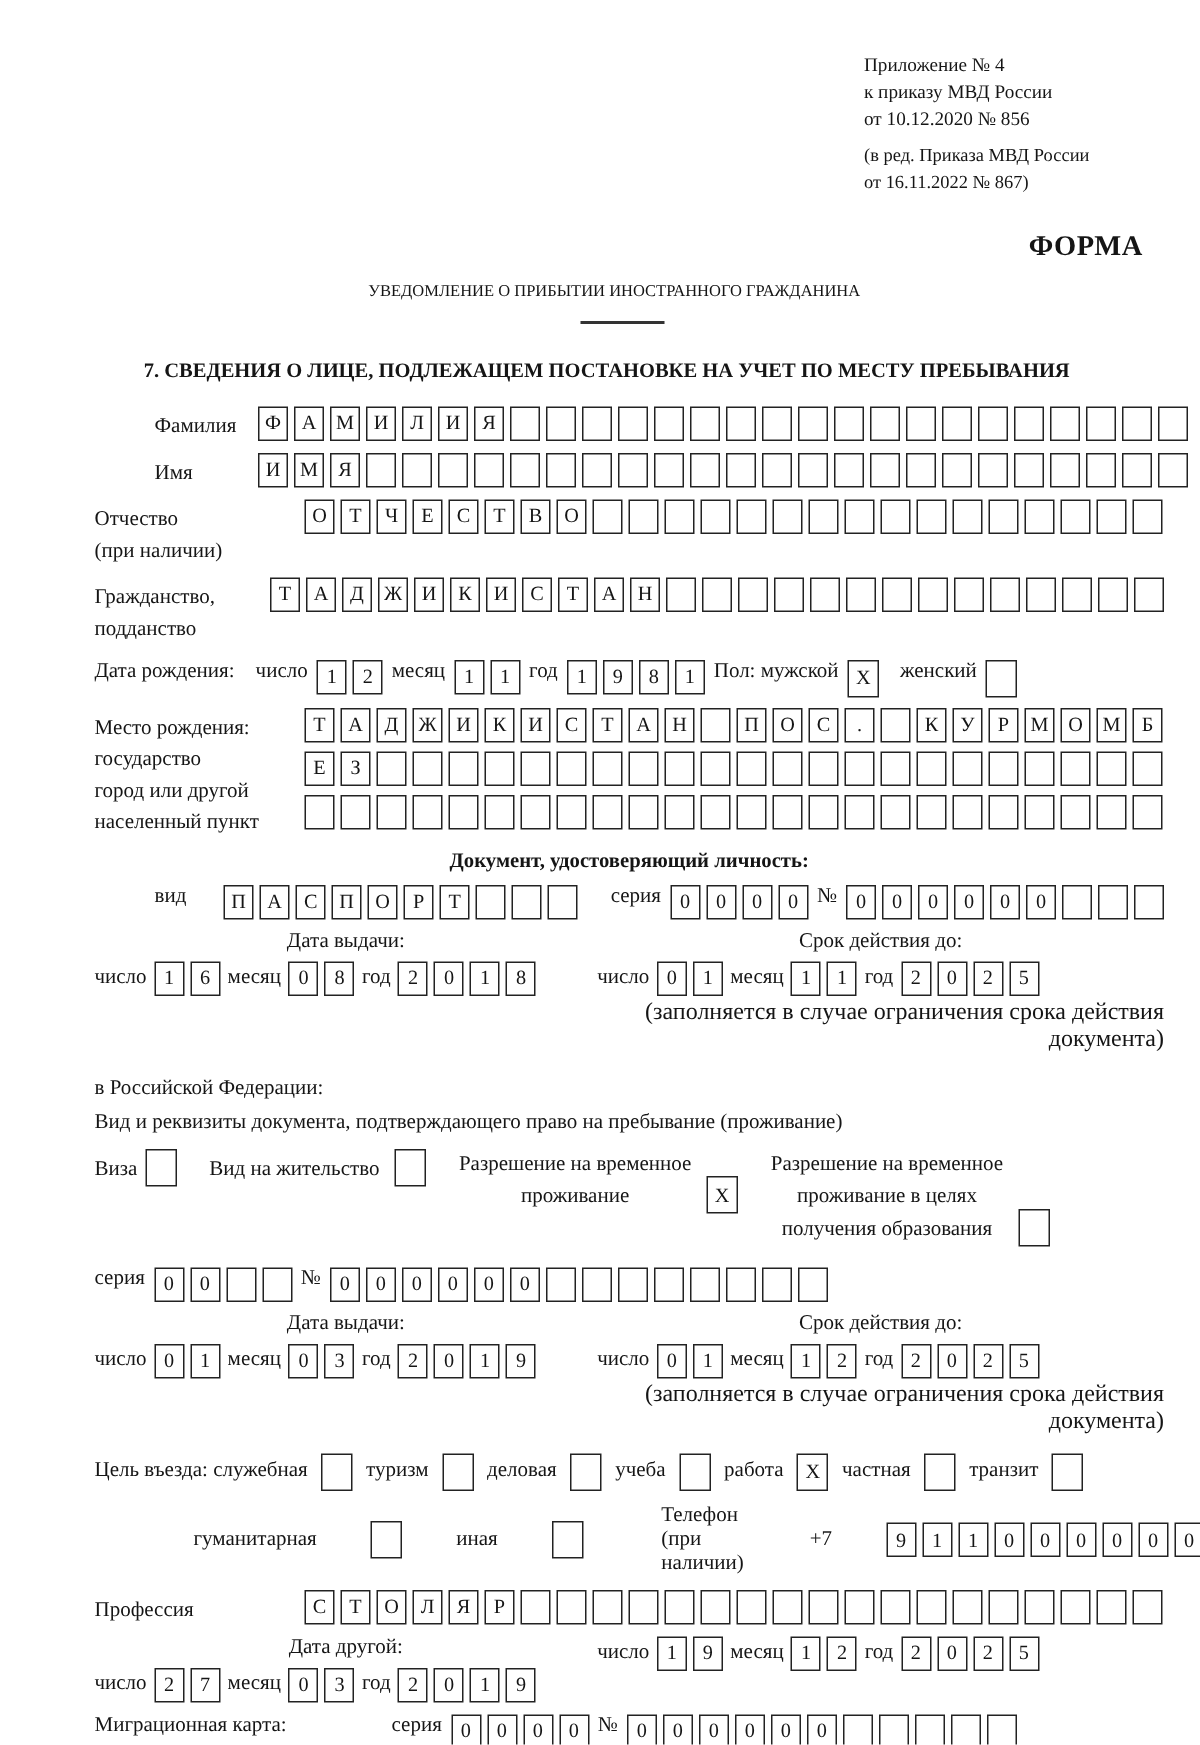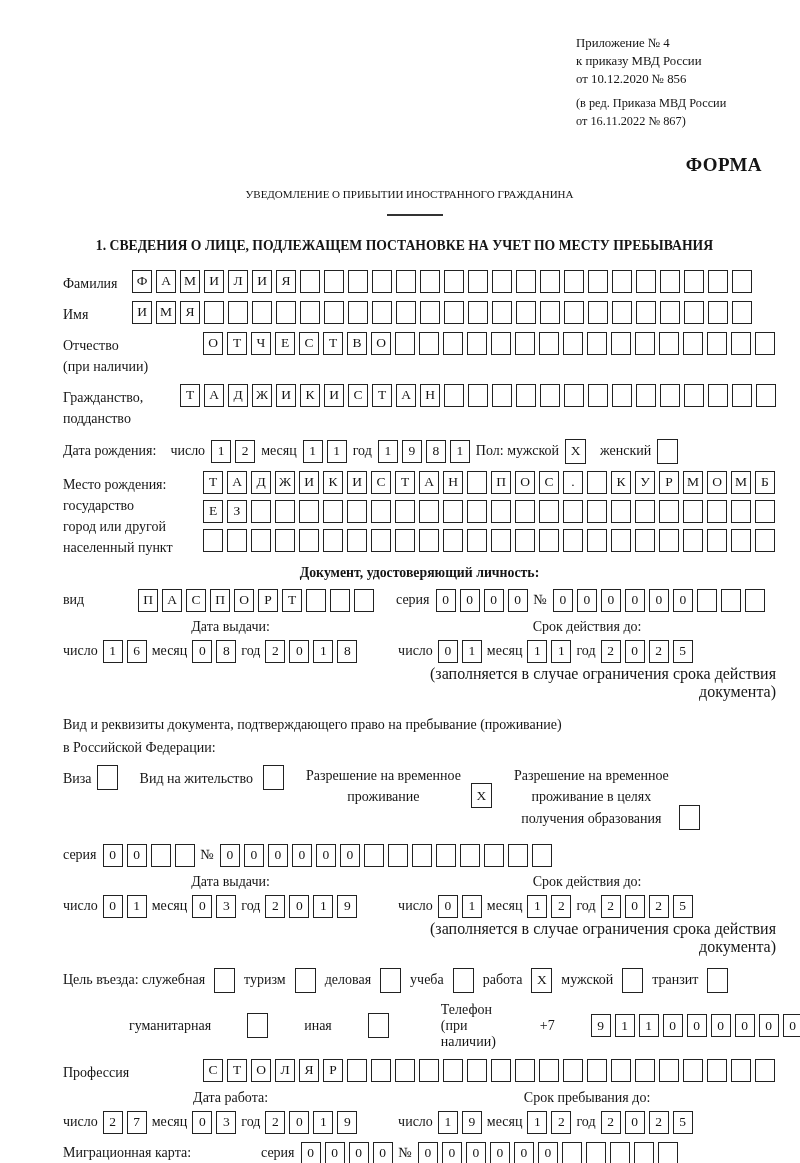--- a/index.html
+++ b/index.html
@@ -19,35 +19,35 @@
 
   .forma { text-align: right; font-weight: bold; font-size: 19px; padding-right: 14px; margin: 24px 0 10px; letter-spacing: .4px; }
 
   .title { text-align: center; font-weight: normal; font-size: 11px; line-height: 1.6; margin: 4px 0 16px; margin-left: -20px; }
   .title .blank { display: inline-block; width: 56px; border-bottom: 2px solid #333; height: 12px; margin-left: 10px; }
 
   .sec1 { font-weight: bold; font-size: 13.7px; text-align: center; margin: 14px 0 16px -30px; white-space: nowrap; }
 
   .row { display: flex; align-items: flex-start; margin-bottom: 7px; }
   .lbl { flex: 0 0 auto; padding-top: 3px; line-height: 1.5; }
-  .w65  { width: 69px; }
+  .w65  { width: 69px; margin-left: 40px; }
   .w140 { width: 140px; }
   .w117 { width: 117px; }
   .cells { display: flex; gap: 4px; flex-wrap: nowrap; }
   .cells-col { display: flex; flex-direction: column; gap: 6px; }
   .cell {
     flex: 0 0 auto;
     width: 20px; height: 23px;
     border: 1.6px solid #222;
     display: inline-flex; align-items: center; justify-content: center;
     font-size: 13.5px; background: #fff;
   }
   .cb { width: 21px; height: 25px; }
 
-  .inline { display: flex; align-items: center; gap: 6px; flex-wrap: nowrap; }
+  .inline { display: flex; align-items: flex-start; gap: 6px; flex-wrap: nowrap; }
   .gap-s { margin-left: 8px; }
   .gap-m { margin-left: 16px; }
 
   .center-bold { text-align: center; font-weight: bold; font-size: 13.8px; margin: 4px 0 8px; }
 
   .twocol { display: flex; margin: 2px 0 4px; }
   .col-l { flex: 0 0 47%; }
   .col-r { flex: 1; }
   .dg-title { text-align: center; margin-bottom: 5px; }
   .dg { display: flex; align-items: center; gap: 5px; }
@@ -81,21 +81,21 @@
     </div>
   </div>
 
   <div class="forma">ФОРМА</div>
 
   <div class="title">
     <div>УВЕДОМЛЕНИЕ О ПРИБЫТИИ ИНОСТРАННОГО ГРАЖДАНИНА</div>
     <div><span class="blank"></span></div>
   </div>
 
-  <div class="sec1">1. СВЕДЕНИЯ О ЛИЦЕ, ПОДЛЕЖАЩЕМ ПОСТАНОВКЕ НА УЧЕТ ПО МЕСТУ ПРЕБЫВАНИЯ</div>
+  <div class="sec1">7. СВЕДЕНИЯ О ЛИЦЕ, ПОДЛЕЖАЩЕМ ПОСТАНОВКЕ НА УЧЕТ ПО МЕСТУ ПРЕБЫВАНИЯ</div>
 
   <div class="row">
     <div class="lbl w65">Фамилия</div>
     <div class="cells">
         <span class="cell">Ф</span>
         <span class="cell">А</span>
         <span class="cell">М</span>
         <span class="cell">И</span>
         <span class="cell">Л</span>
         <span class="cell">И</span>
@@ -414,22 +414,22 @@
             <span class="cell">0</span>
             <span class="cell">2</span>
             <span class="cell">5</span>
           </span>
       </div>
       <div class="note">(заполняется в случае ограничения срока действия документа)</div>
     </div>
   </div>
 
   <div class="para">
+    <div>в Российской Федерации:</div>
     <div>Вид и реквизиты документа, подтверждающего право на пребывание (проживание)</div>
-    <div>в Российской Федерации:</div>
   </div>
 
   <div class="opts">
     <div class="opt" style="gap:5px">
       <span class="stack">Виза</span>
       <span class="cell cb"></span>
     </div>
     <div class="opt">
       <span class="stack">Вид на жительство</span>
       <span class="cell cb"></span>
@@ -530,21 +530,21 @@
     <span>Цель въезда: служебная</span>
     <span class="cell cb"></span>
     <span>туризм</span>
     <span class="cell cb"></span>
     <span>деловая</span>
     <span class="cell cb"></span>
     <span>учеба</span>
     <span class="cell cb"></span>
     <span>работа</span>
     <span class="cell cb">X</span>
-    <span>мужской</span>
+    <span>частная</span>
     <span class="cell cb"></span>
     <span>транзит</span>
     <span class="cell cb"></span>
   </div>
 
   <div class="purpose-line indent">
     <span>гуманитарная</span>
     <span class="cell cb"></span>
     <span>иная</span>
     <span class="cell cb"></span>
@@ -589,21 +589,21 @@
         <span class="cell"></span>
         <span class="cell"></span>
         <span class="cell"></span>
         <span class="cell"></span>
         <span class="cell"></span>
       </div>
   </div>
 
   <div class="twocol">
     <div class="col-l">
-      <div class="dg-title">Дата работа:</div>
+      <div class="dg-title">Дата другой:</div>
       <div class="dg">
         <span>число</span>
         <span class="cells">
             <span class="cell">2</span>
             <span class="cell">7</span>
           </span>
         <span>месяц</span>
         <span class="cells">
             <span class="cell">0</span>
             <span class="cell">3</span>
@@ -611,21 +611,20 @@
         <span>год</span>
         <span class="cells">
             <span class="cell">2</span>
             <span class="cell">0</span>
             <span class="cell">1</span>
             <span class="cell">9</span>
           </span>
       </div>
     </div>
     <div class="col-r">
-      <div class="dg-title">Срок пребывания до:</div>
       <div class="dg">
         <span>число</span>
         <span class="cells">
             <span class="cell">1</span>
             <span class="cell">9</span>
           </span>
         <span>месяц</span>
         <span class="cells">
             <span class="cell">1</span>
             <span class="cell">2</span>

